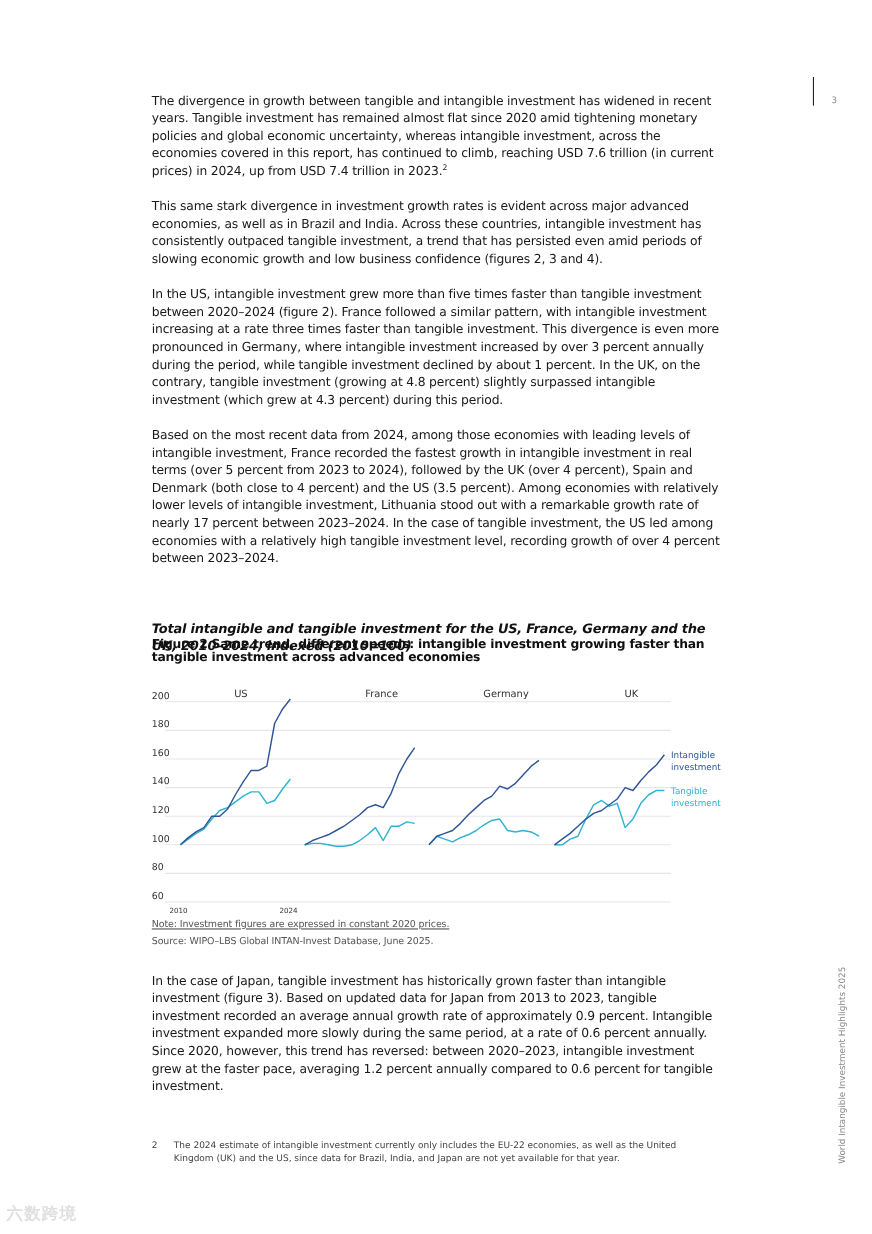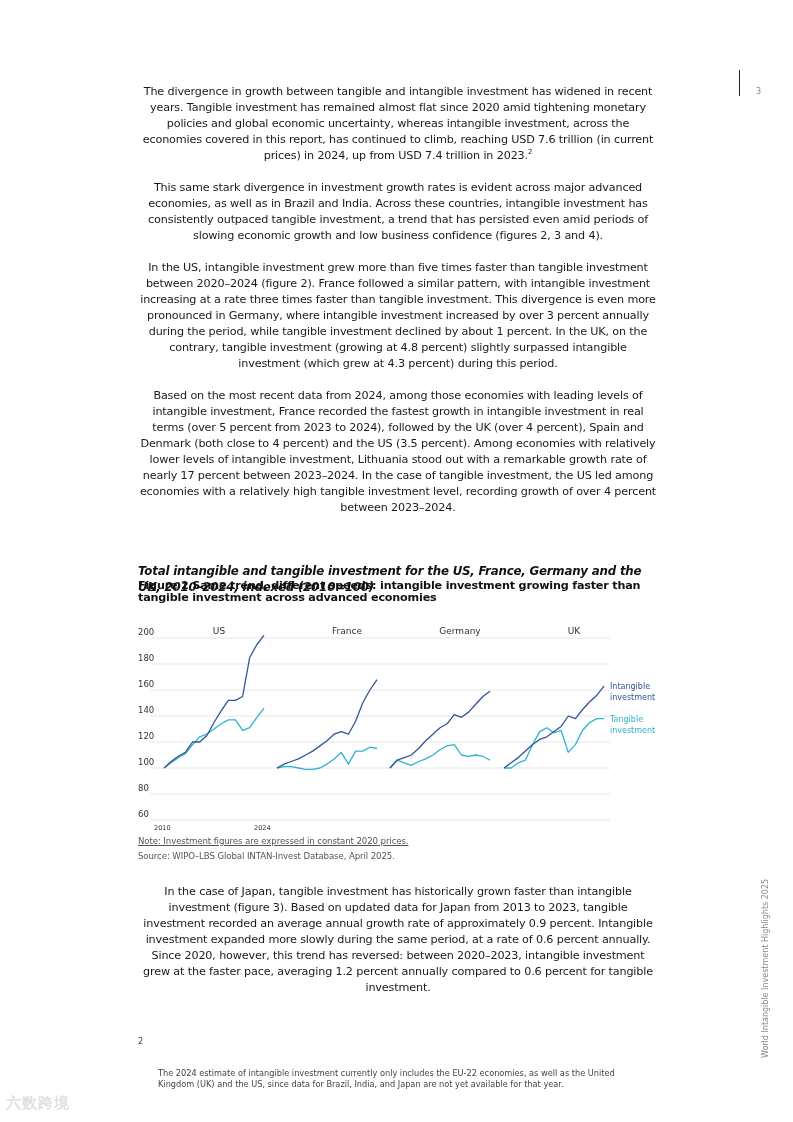--- a/index.html
+++ b/index.html
@@ -1,28 +1,28 @@
 <!DOCTYPE html>
 <html><head>
 <meta charset="utf-8">
 <style>
   html, body { margin:0; padding:0; background:#ffffff; }
   body { width:793px; height:1122px; position:relative; overflow:hidden; font-family:"DejaVu Sans", sans-serif; color:#1a1a1a; }
   .page-num-rule { position:absolute; left:739px; top:70px; width:1px; height:26px; background:#222; }
   .page-num { position:absolute; left:756px; top:87px; font-size:8px; color:#888; }
-  .body-text { position:absolute; left:138px; width:520px; font-size:11.2px; line-height:16px; color:#1a1a1a; letter-spacing:-0.15px;text-align:center; }
+  .body-text { position:absolute; left:138px; width:520px; font-size:11.2px; line-height:16px; color:#1a1a1a; letter-spacing:-0.15px; }
   .body-text p { margin:0; }
   .sup { font-size:7px; vertical-align:super; line-height:0; }
   .italic-title { position:absolute; left:138px; top:531px; width:520px; font-size:11.8px; line-height:16px; font-style:italic; font-weight:bold; color:#111; letter-spacing:-0.2px;margin-top:32px; }
   .fig-title { position:absolute; left:138px; top:580px; width:520px; font-size:11.2px; line-height:12px; font-weight:bold; color:#111; letter-spacing:-0.2px; }
   #chart { position:absolute; left:130px; top:620px; }
   .note { position:absolute; left:138px; font-size:8.6px; color:#555; letter-spacing:-0.1px; }
   .footnote { position:absolute; left:138px; top:1036px; width:500px; font-size:8.2px; line-height:10.5px; color:#444; }
   .footnote .fn-num { position:absolute; left:0; top:0; }
-  .footnote .fn-text { margin-left:20px;margin-top:32px; }
+  .footnote .fn-text { margin-left:20px; }
   .side-title { position:absolute; left:761px; top:1058px; transform-origin:0 0; transform:rotate(-90deg); font-size:8px; color:#888; white-space:nowrap; }
   .watermark { position:absolute; left:6px; top:1094px; font-size:15px; color:#e0e0e0; font-weight:bold; letter-spacing:1px;font-family:Liberation Serif, serif; }
 </style>
 </head>
 <body>
 
 <div class="page-num-rule"></div>
 <div class="page-num">3</div>
 
 <div class="body-text" style="top:84px;">
@@ -66,21 +66,21 @@
     <text x="444" y="14" font-size="9" fill="#333" text-anchor="middle" font-family="DejaVu Sans, sans-serif">UK</text>
     <polyline points="374.0,148.0 381.1,148.0 388.3,142.8 395.4,140.2 402.6,124.6 409.7,111.6 416.9,107.7 424.0,112.9 431.1,110.3 438.3,132.4 445.4,124.6 452.6,110.3 459.7,102.5 466.9,98.6 474.0,98.6" fill="none" stroke="#2eb3d1" stroke-width="1.3" stroke-linejoin="round"></polyline>
     <polyline points="374.0,148.0 381.1,142.8 388.3,137.6 395.4,131.1 402.6,124.6 409.7,119.4 416.9,116.8 424.0,111.6 431.1,106.4 438.3,96.0 445.4,98.6 452.6,89.5 459.7,81.7 466.9,75.2 474.0,66.1" fill="none" stroke="#2f5597" stroke-width="1.3" stroke-linejoin="round"></polyline>
     <text x="480" y="69.1" font-size="8" fill="#2f5597" font-family="DejaVu Sans, sans-serif">Intangible</text>
     <text x="480" y="80.1" font-size="8" fill="#2f5597" font-family="DejaVu Sans, sans-serif">investment</text>
     <text x="480" y="101.6" font-size="8" fill="#2eb3d1" font-family="DejaVu Sans, sans-serif">Tangible</text>
     <text x="480" y="112.6" font-size="8" fill="#2eb3d1" font-family="DejaVu Sans, sans-serif">investment</text>
   </svg>
 
 <div class="note" style="top:836px;text-decoration:underline;">Note: Investment figures are expressed in constant 2020 prices.</div>
-<div class="note" style="top:851px;">Source: WIPO–LBS Global INTAN-Invest Database, April 2025.</div>
+<div class="note" style="top:851px;">Source: WIPO–LBS Global INTAN-Invest Database, June 2025.</div>
 
 <div class="body-text" style="top:884px;">In the case of Japan, tangible investment has historically grown faster than intangible investment (figure 3). Based on updated data for Japan from 2013 to 2023, tangible investment recorded an average annual growth rate of approximately 0.9 percent. Intangible investment expanded more slowly during the same period, at a rate of 0.6 percent annually. Since 2020, however, this trend has reversed: between 2020–2023, intangible investment grew at the faster pace, averaging 1.2 percent annually compared to 0.6 percent for tangible investment.</div>
 
 <div class="footnote">
   <span class="fn-num">2</span>
   <div class="fn-text">The 2024 estimate of intangible investment currently only includes the EU-22 economies, as well as the United Kingdom (UK) and the US, since data for Brazil, India, and Japan are not yet available for that year.</div>
 </div>
 
 <div class="side-title">World Intangible Investment Highlights 2025</div>
 <div class="watermark">六数跨境</div>

